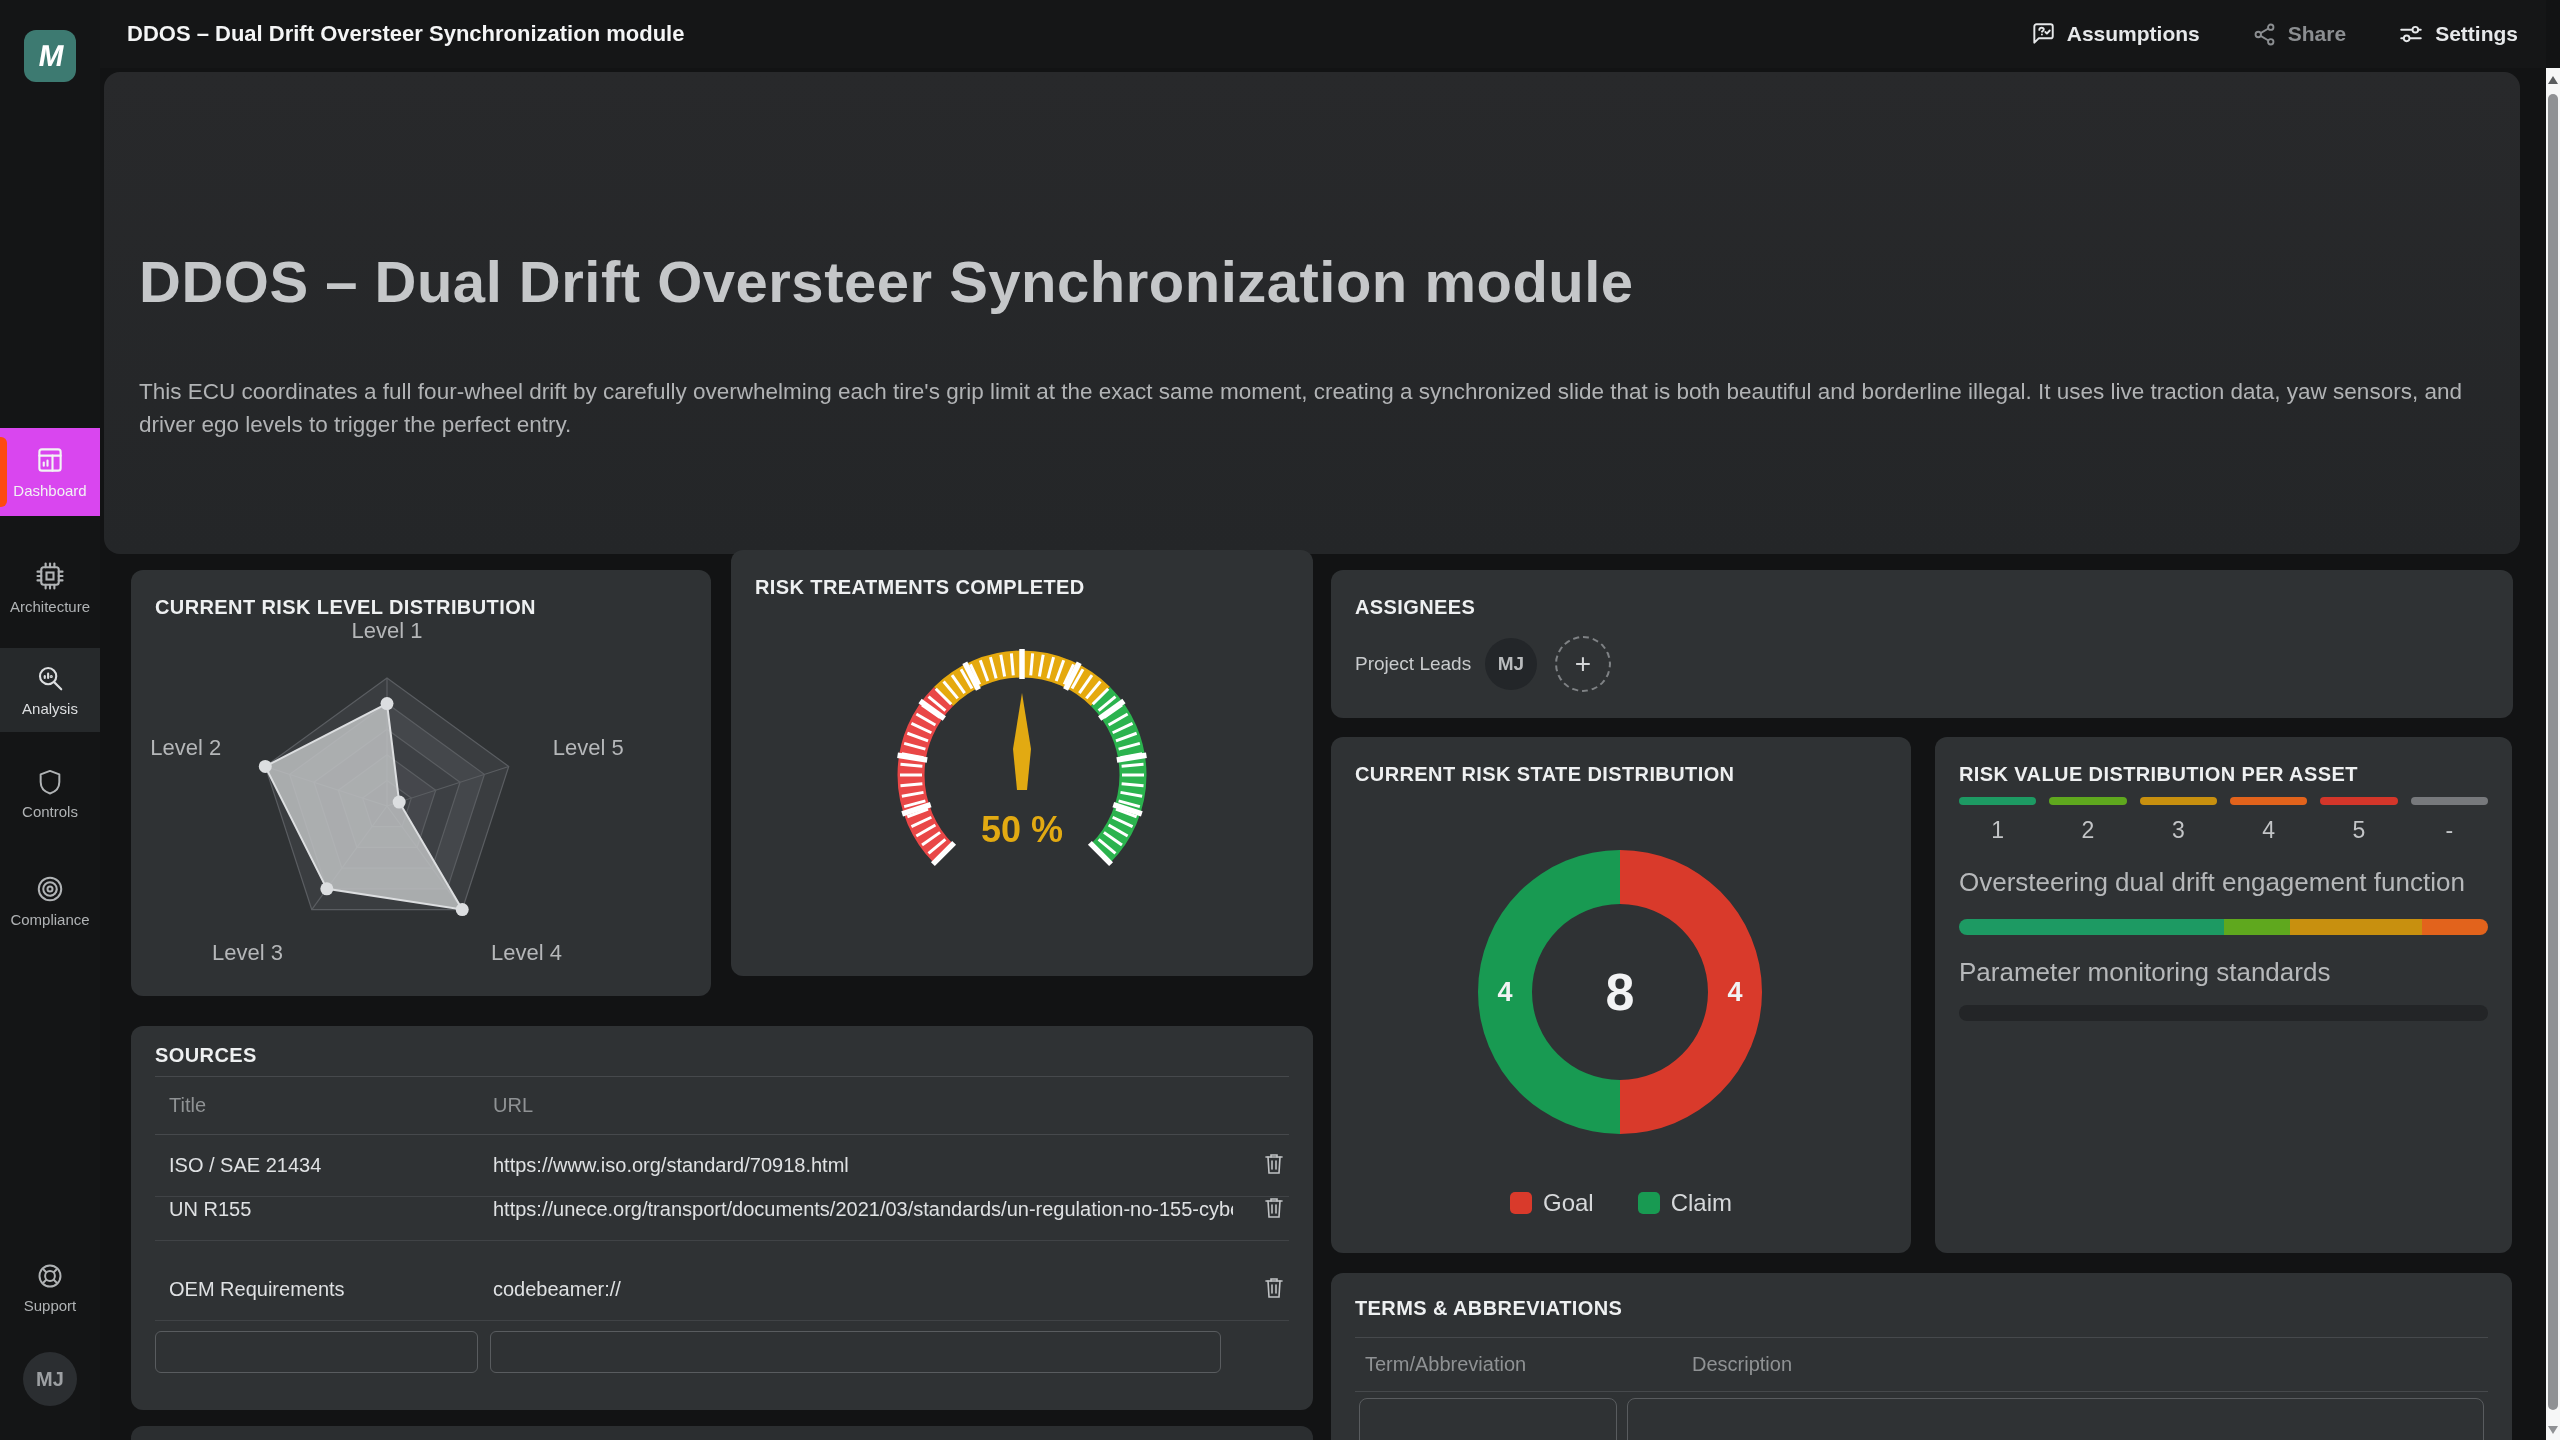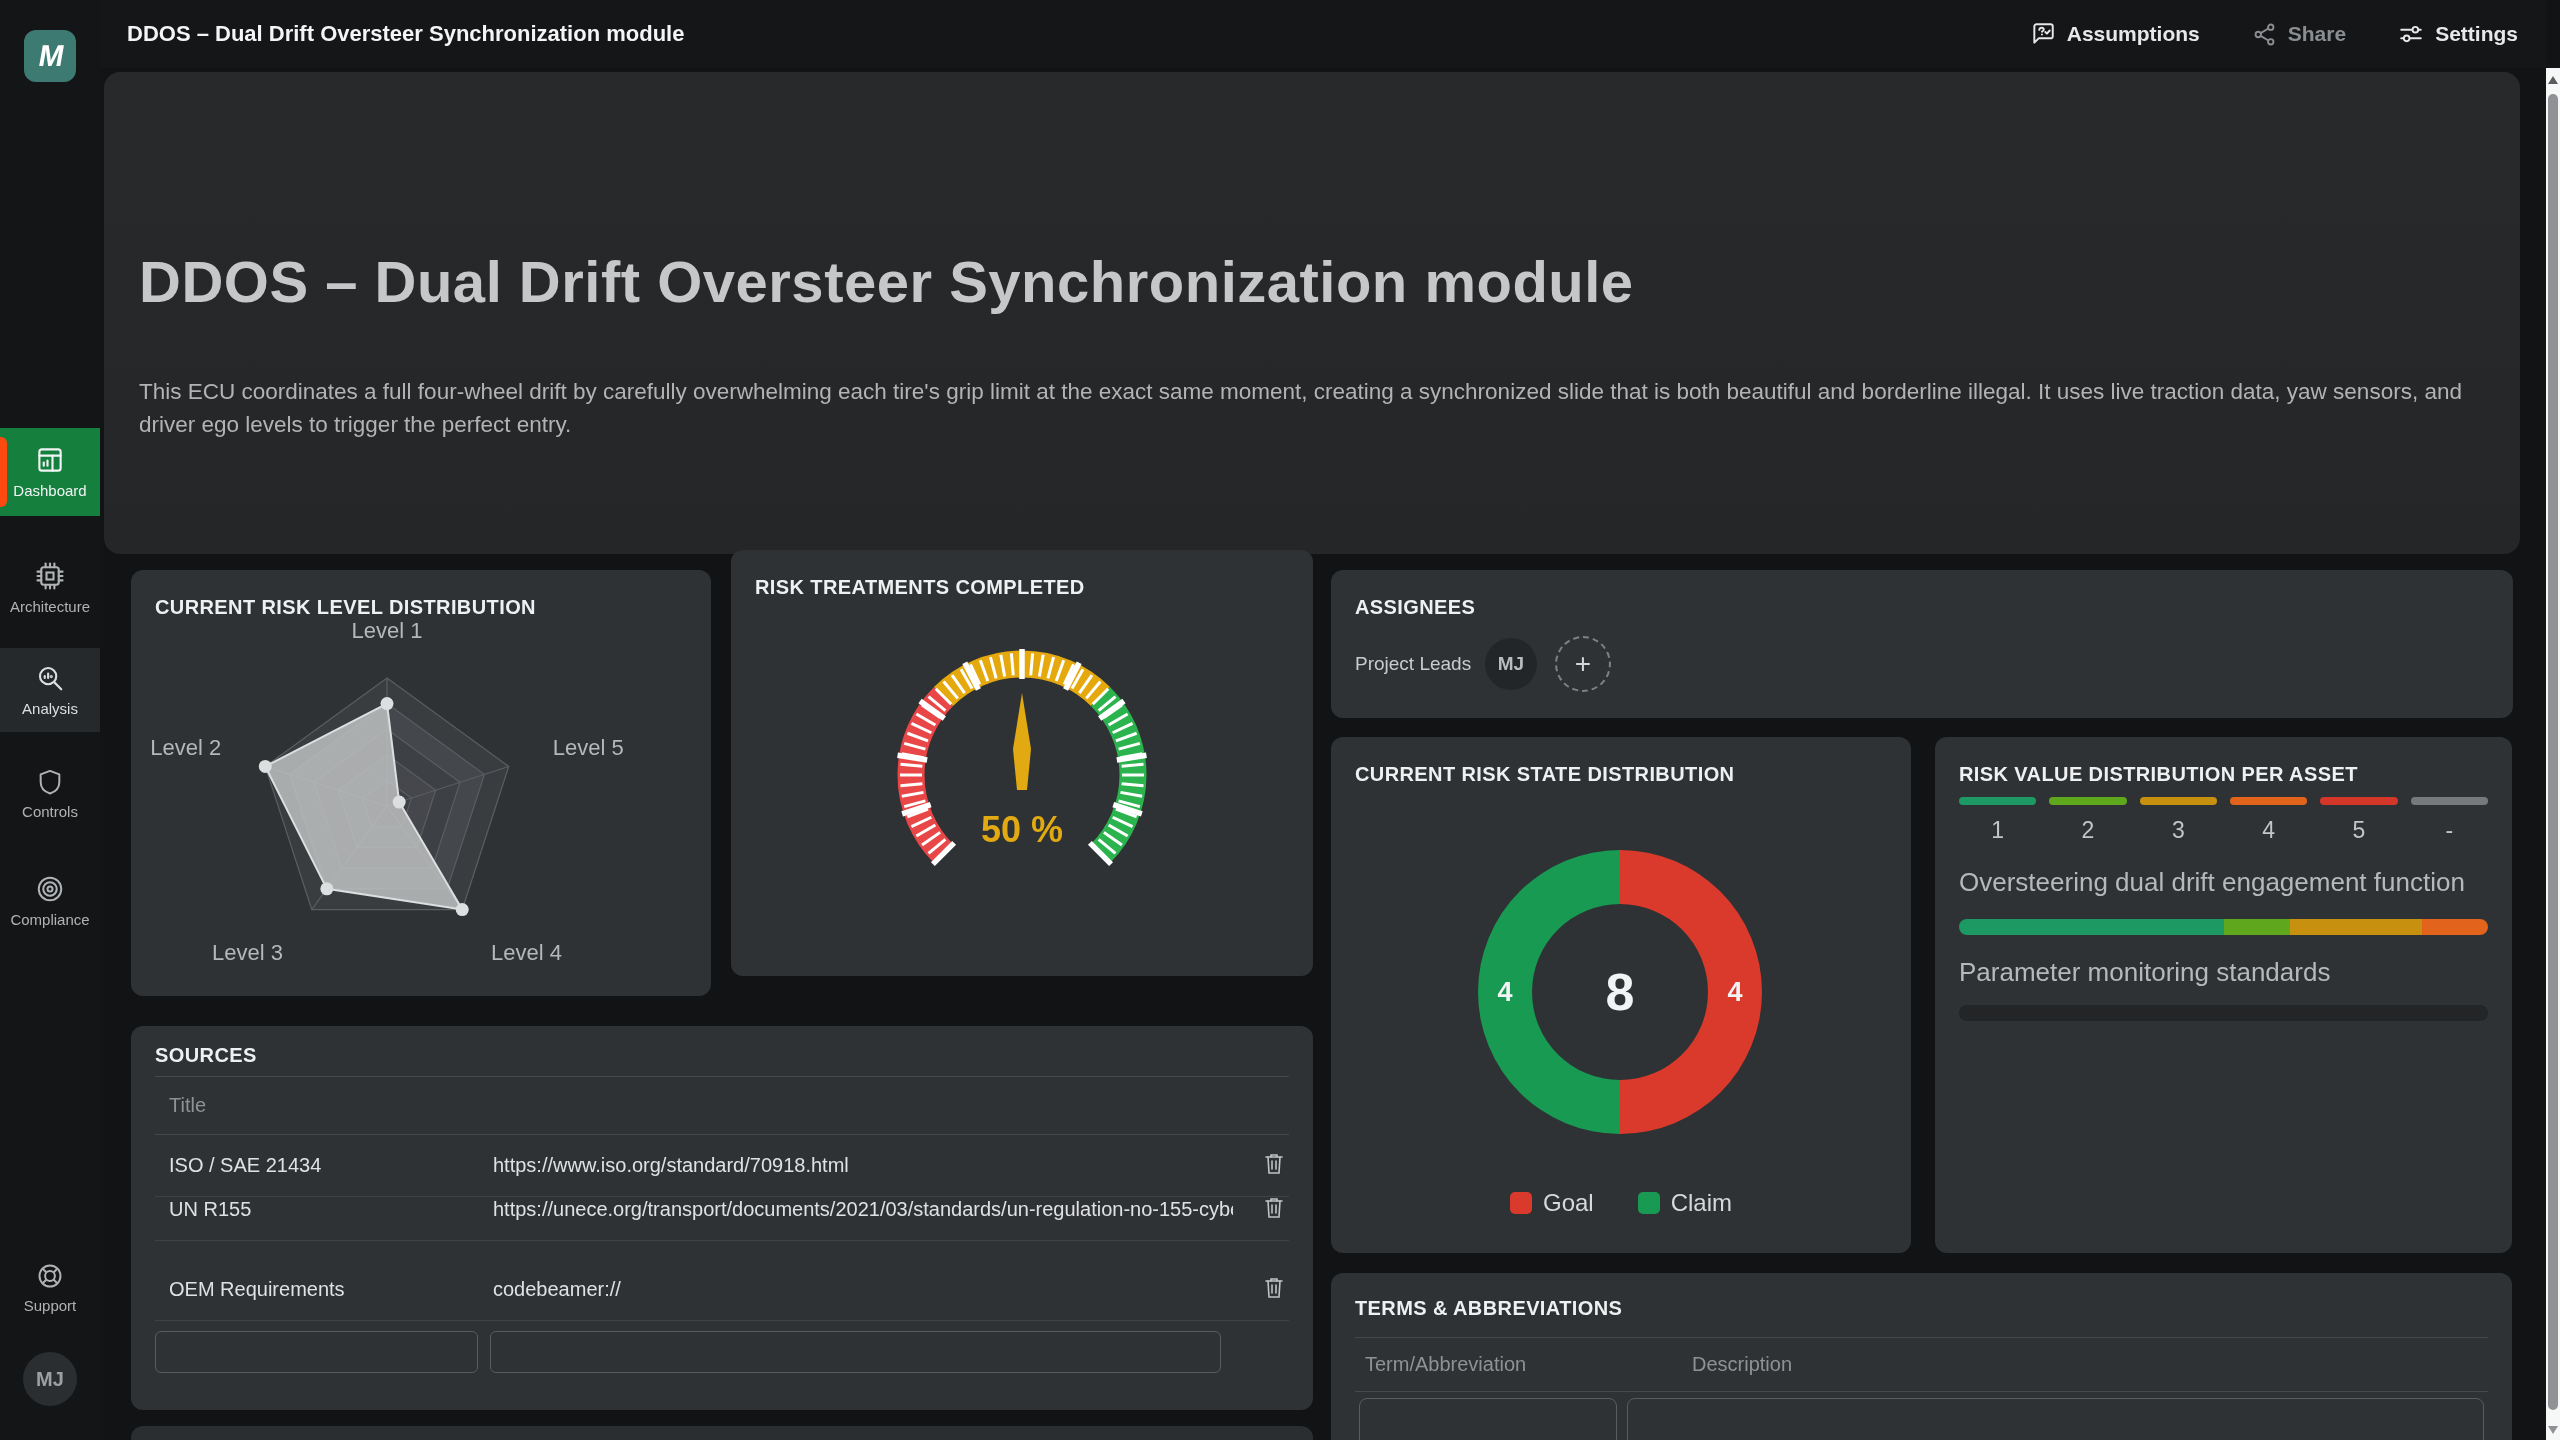--- a/index.html
+++ b/index.html
@@ -17,21 +17,21 @@
 
   
   .sidebar { position:absolute; left:0; top:0; width:100px; height:1440px; background:#141516; z-index:6; }
   .logo { position:absolute; left:24px; top:30px; width:52px; height:52px; border-radius:12px;
           background:#3d7a71; display:flex; align-items:center; justify-content:center; }
   .logo span { color:#fff; font-size:30px; font-weight:800; transform:skewX(-10deg); letter-spacing:-2px; }
   .nav-item { position:absolute; left:0; width:100px; display:flex; flex-direction:column; align-items:center;
               justify-content:center; gap:7px; color:#b0b3b5; cursor:pointer; }
   .nav-item .lbl { font-size:15px; }
   .nav-item svg { display:block; }
-  .nav-item.active { background:#15803d; color:#f2f3f4; }
+  .nav-item.active { background:#d946ef; color:#f2f3f4; }
   .nav-item.hl { background:#26292b; color:#dcdee0; }
   .accent { position:absolute; left:0; top:9px; width:7px; height:70px; background:#fe4a11;
             border-radius:0 6px 6px 0; }
   .avatar { position:absolute; left:23px; top:1352px; width:54px; height:54px; border-radius:50%;
             background:#2b2e31; color:#9da0a3; font-weight:700; font-size:20px;
             display:flex; align-items:center; justify-content:center; cursor:pointer; }
 
   
   .hero { position:absolute; left:104px; top:72px; width:2416px; height:482px;
           background:linear-gradient(#28292b,#242628); border-radius:16px; }
@@ -396,20 +396,21 @@
     </div>
   <div class="asset-name" style="top:220px;">Parameter monitoring standards</div>
   <div class="vbar empty" style="top: 268px; background: rgb(35, 37, 39);"></div>
 </div>
 
 <div class="card" id="card-sources">
   <h2 style="top:18px;">SOURCES</h2>
   <div class="divider" style="top:50px;"></div>
   <div class="thead src-grid" style="top:50px; height:58px;">
     <span>Title</span>
+    <span>URL</span>
     <span></span>
   </div>
   <div class="divider" style="top:108px;"></div>
 
   <div class="trow" style="top:109px;">
     <span>ISO / SAE 21434</span>
     <span class="url">https://www.iso.org/standard/70918.html</span>
     <button class="trash">
       <svg width="22" height="24" viewBox="0 0 22 24" fill="none" stroke="#c0c2c4" stroke-width="1.6" stroke-linecap="round">
         <path d="M3 5h16"></path>

